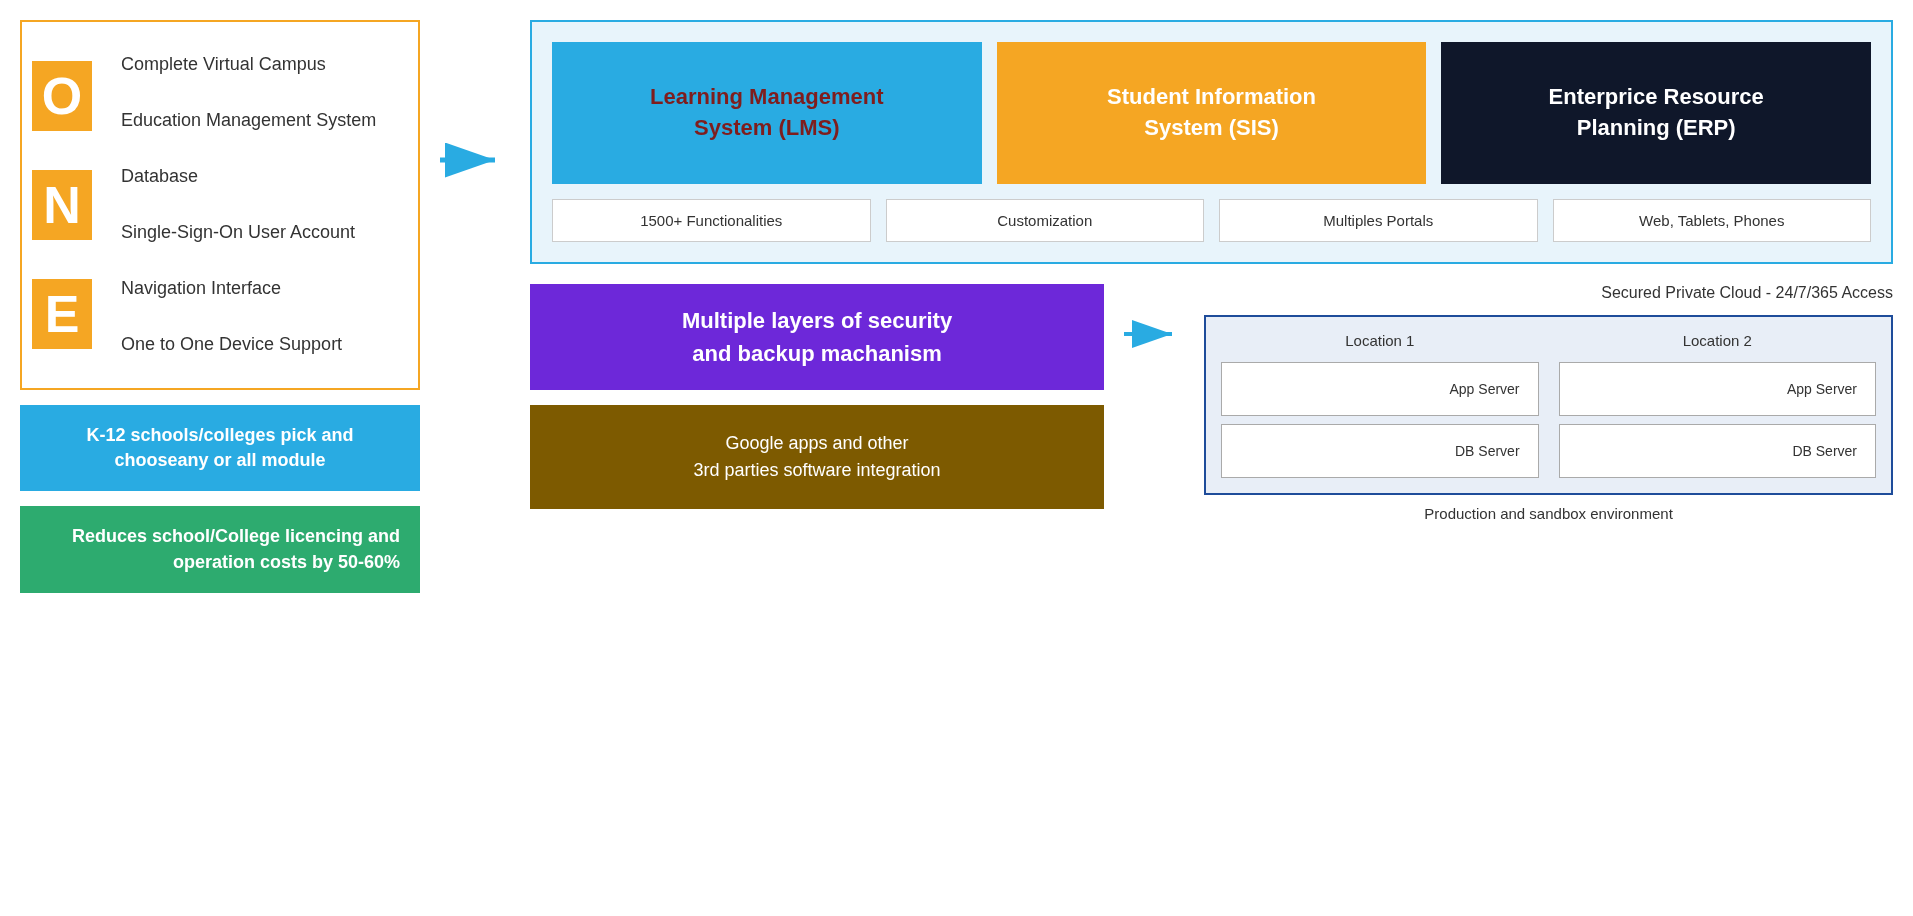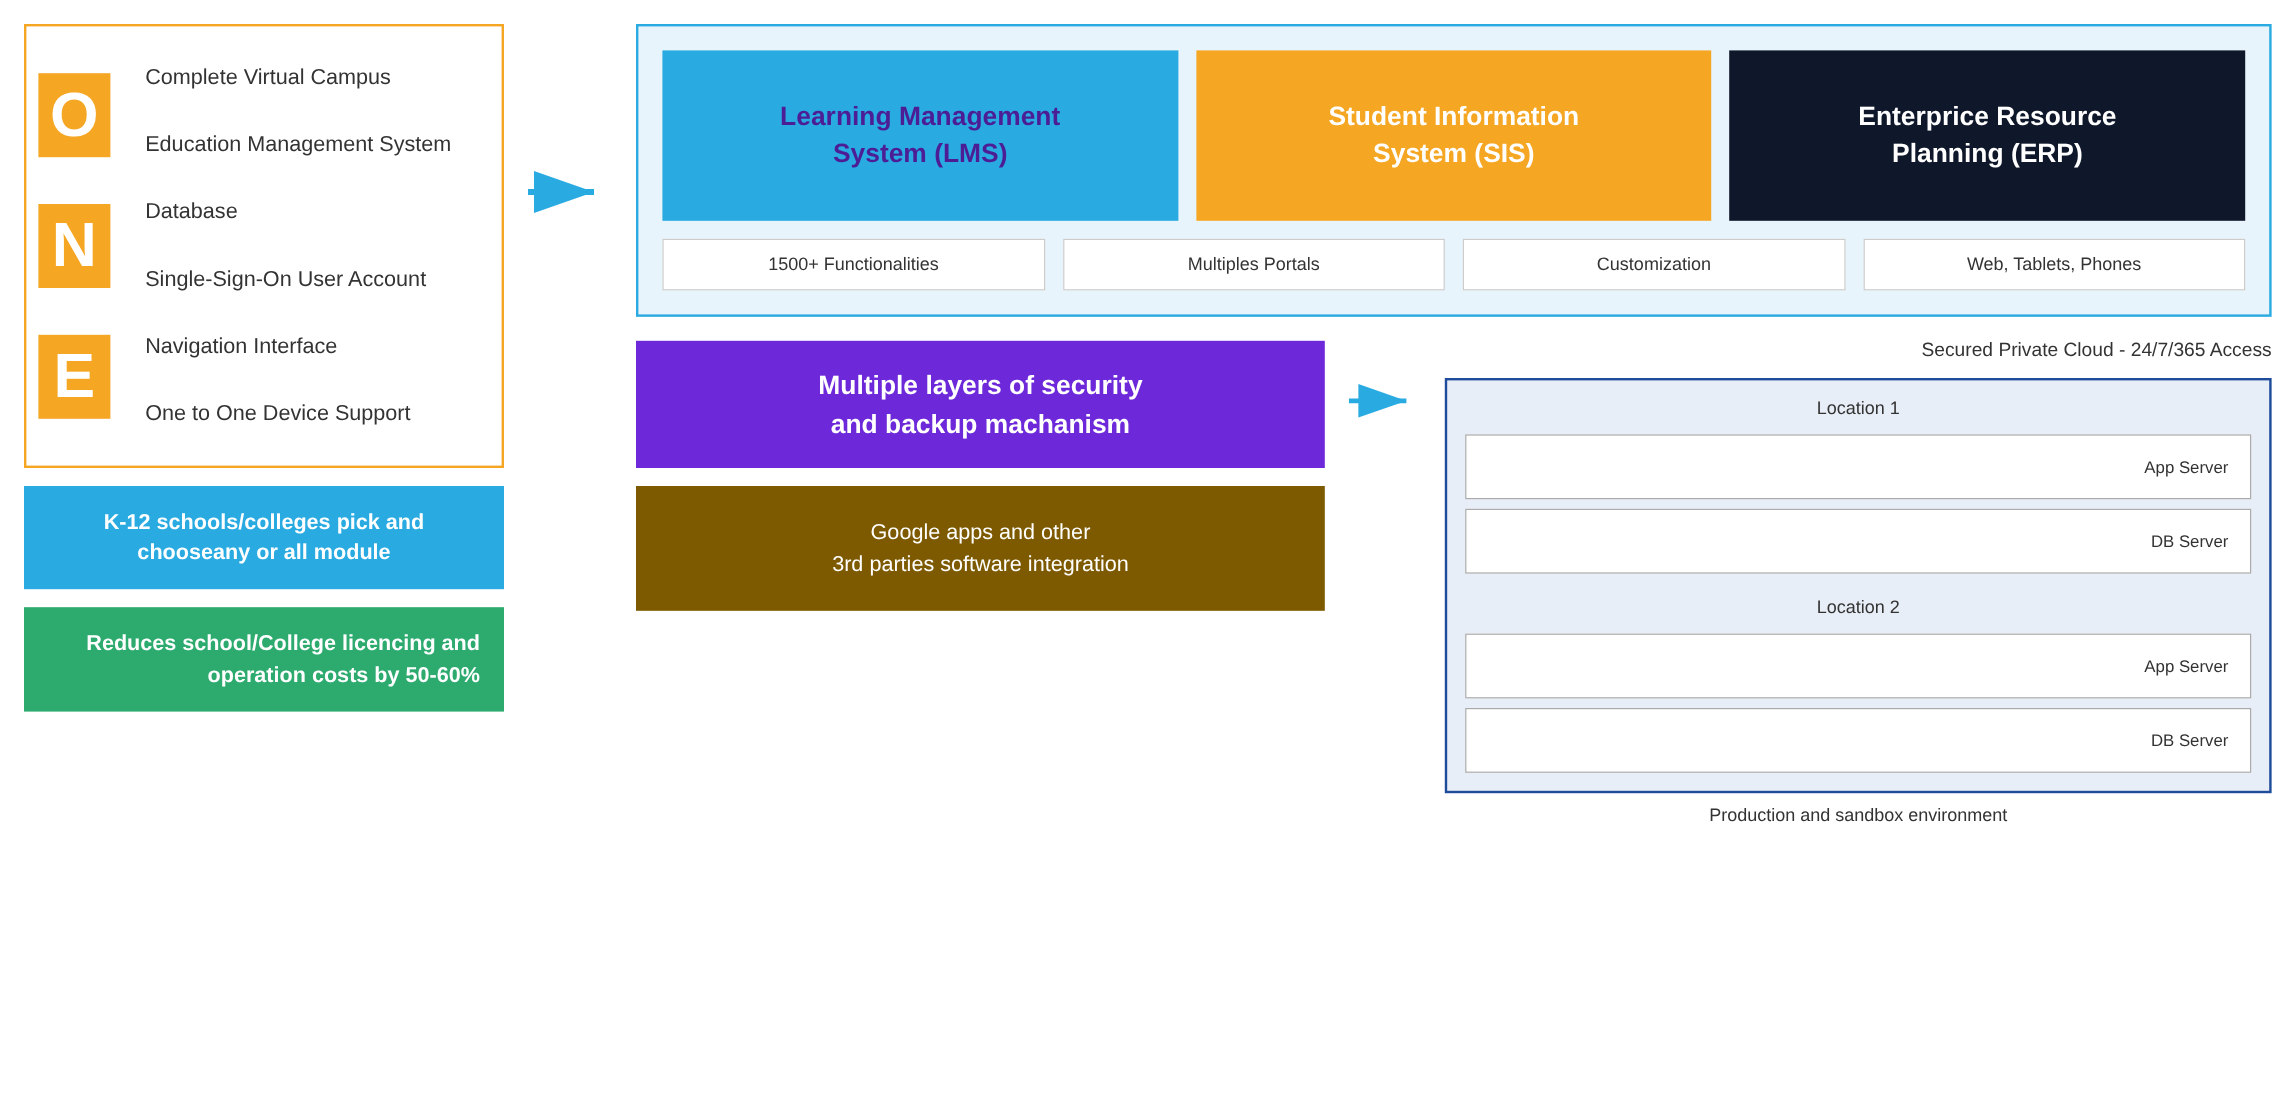--- a/index.html
+++ b/index.html
@@ -118,21 +118,21 @@
 
     .systems-row {
       display: flex;
       flex-direction: row;
       gap: 15px;
       align-items: stretch;
     }
 
     .system-lms {
       background: #29abe2;
-      color: #4c1d95;
+      color: #7f1d1d;
       text-align: center;
       padding: 40px 20px;
       font-size: 22px;
       font-weight: bold;
       line-height: 1.4;
       flex: 1;
       display: flex;
       align-items: center;
       justify-content: center;
     }
@@ -235,21 +235,21 @@
       border: 2px solid #1e4c9a;
       background: #e8eef7;
       padding: 15px;
       display: flex;
       flex-direction: column;
       gap: 10px;
     }
 
     .locations-row {
       display: flex;
-      flex-direction: column;
+      flex-direction: row;
       gap: 20px;
     }
 
     .location-box {
       flex: 1;
       display: flex;
       flex-direction: column;
       gap: 8px;
     }
 
@@ -334,22 +334,22 @@
         </div>
         <div class="system-sis">
           <span>Student Information<br>System (SIS)</span>
         </div>
         <div class="system-erp">
           <span>Enterprice Resource<br>Planning (ERP)</span>
         </div>
       </div>
       <div class="features-row">
         <div class="feature-item">1500+ Functionalities</div>
+        <div class="feature-item">Customization</div>
         <div class="feature-item">Multiples Portals</div>
-        <div class="feature-item">Customization</div>
         <div class="feature-item">Web, Tablets, Phones</div>
       </div>
     </div>
 
     <div class="bottom-section">
 
       <div class="security-column">
         <div class="security-box">
           <span>Multiple layers of security<br>and backup machanism</span>
         </div>

